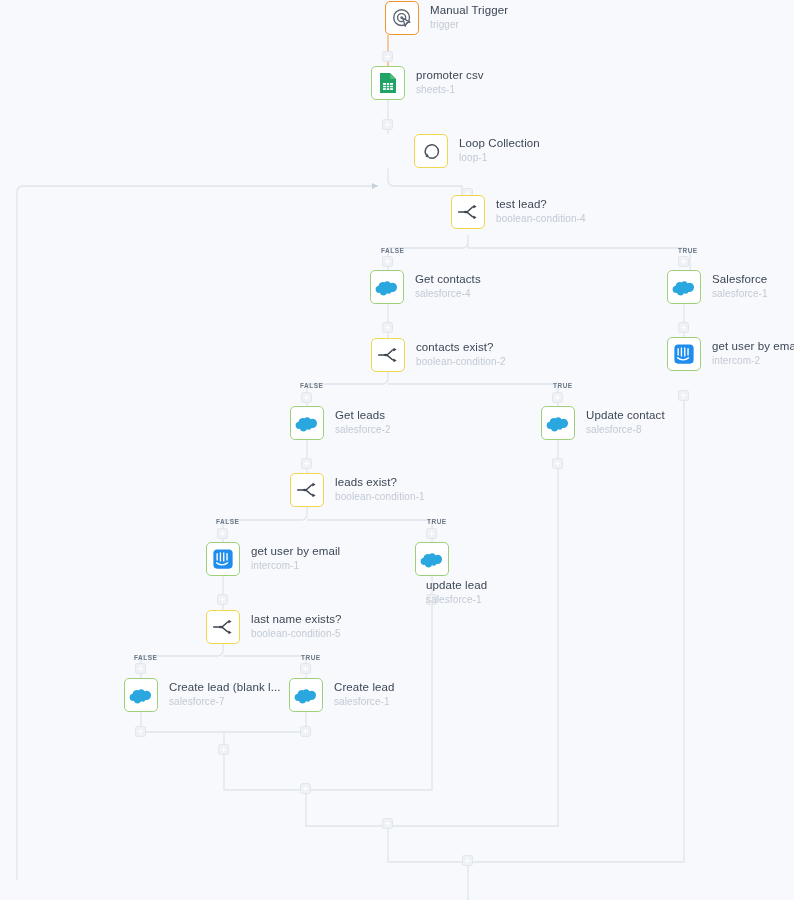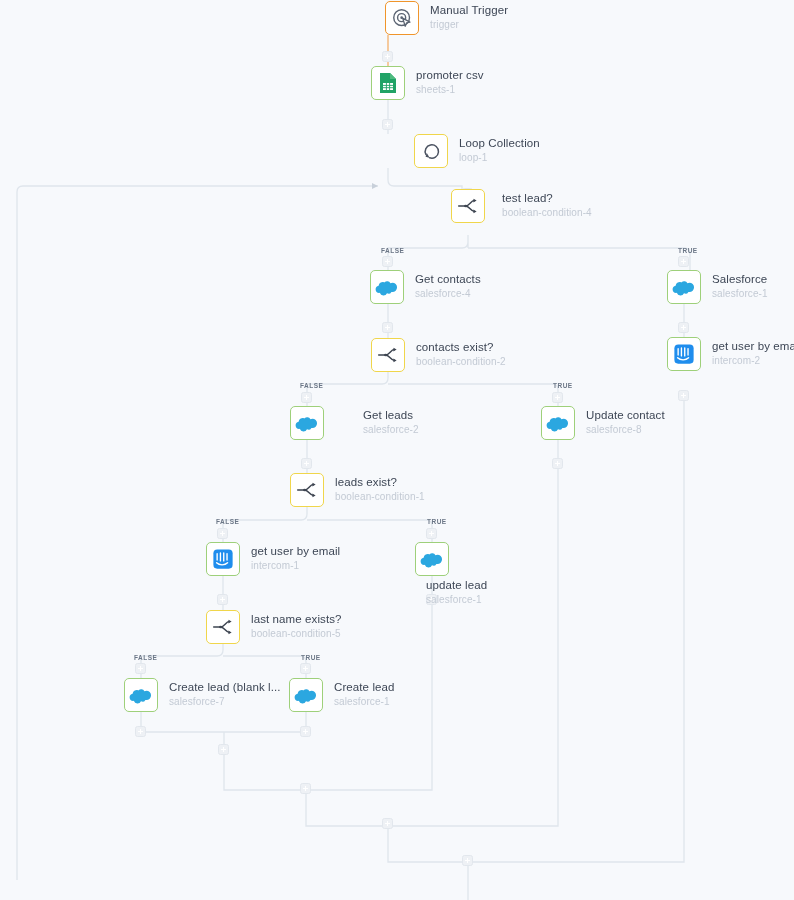--- a/index.html
+++ b/index.html
@@ -200,21 +200,21 @@
           <svg class="icon" width="21" height="21" viewBox="0 0 24 24">
         <path d="M5.6,15.4 a7.6,7.6 0 1 1 4.2,3.7" fill="none" stroke="#4b5361" stroke-width="1.7" stroke-linecap="round"></path>
         <path d="M9.9,19.2 L5.2,18.0 L6.6,13.6 Z" fill="#4b5361"></path>
       </svg>
         </div>
         <div class="node-text">
           <div class="node-title">Loop Collection</div>
           <div class="node-sub">loop-1</div>
         </div>
       </div>
-      <div class="node" style="left: 451px; top: 189px; gap: 6px;">
+      <div class="node" style="left: 451px; top: 195px;">
         <div class="node-box yellow">
           <svg class="icon" width="22" height="20" viewBox="0 0 26 22">
         <path d="M2,11 L10,11" stroke="#3d4450" stroke-width="1.7" stroke-linecap="round" fill="none"></path>
         <path d="M10,11 C15,11 16,4.6 20.6,4.6" stroke="#3d4450" stroke-width="1.7" fill="none" stroke-linecap="round"></path>
         <path d="M10,11 C15,11 16,17.4 20.6,17.4" stroke="#3d4450" stroke-width="1.7" fill="none" stroke-linecap="round"></path>
         <path d="M19.4,2.3 L23.2,4.6 L19.4,6.9 Z" fill="#3d4450"></path>
         <path d="M19.4,15.1 L23.2,17.4 L19.4,19.7 Z" fill="#3d4450"></path>
         <circle cx="10" cy="11" r="1.5" fill="#3d4450"></circle>
       </svg>
         </div>
@@ -280,21 +280,21 @@
           <line x1="16.4" y1="6.2" x2="16.4" y2="13.2"></line>
         </g>
         <path d="M5.0,16.2 C8.0,19.1 14.0,19.1 17.0,16.2" fill="none" stroke="#ffffff" stroke-width="1.5" stroke-linecap="round"></path>
       </svg>
         </div>
         <div class="node-text">
           <div class="node-title">get user by email</div>
           <div class="node-sub">intercom-2</div>
         </div>
       </div>
-      <div class="node" style="left: 290px; top: 406px; gap: 28px;">
+      <div class="node" style="left: 290px; top: 406px;">
         <div class="node-box green">
           <svg class="icon" width="24" height="17" viewBox="0 0 32 22">
         <path d="M12.6,4.2 a5.1,5.1 0 0 1 8.0,1.0 a6.1,6.1 0 0 1 2.6,-0.6
                  a6.2,6.2 0 0 1 6.2,6.2 a6.2,6.2 0 0 1 -6.2,6.2
                  a6.1,6.1 0 0 1 -1.3,-0.14 a4.6,4.6 0 0 1 -5.9,1.9
                  a5.2,5.2 0 0 1 -9.6,-0.6 a4.8,4.8 0 0 1 -1.0,0.1
                  a4.9,4.9 0 0 1 -0.6,-9.7 a5.6,5.6 0 0 1 7.8,-4.4 z" fill="#2ba7e0"></path>
       </svg>
         </div>
         <div class="node-text">

